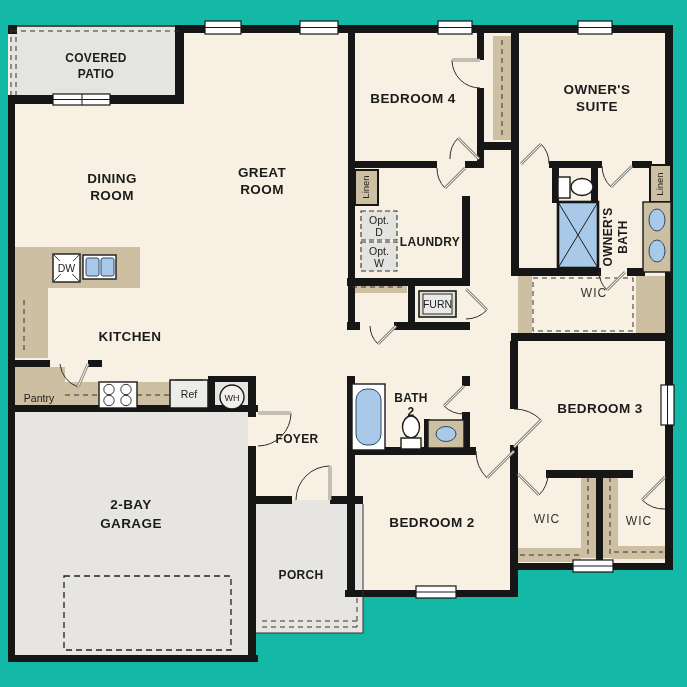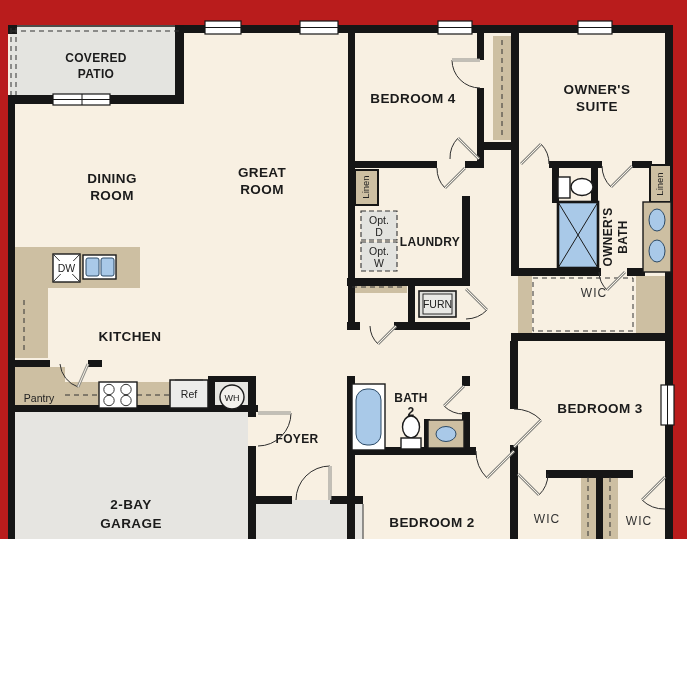--- a/index.html
+++ b/index.html
@@ -1,16 +1,16 @@
 <!DOCTYPE html>
 <html><head>
 <meta charset="utf-8">
 <style>
   html,body{margin:0;padding:0;background:#ffffff;}
-  #plan-wrap{width:687px;height:539px;position:relative;background:#b91c1c;overflow:hidden;}
+  #plan-wrap{width:687px;height:687px;position:relative;background:#14b8a6;overflow:hidden;}
   svg{display:block;}
   text{font-family:"Liberation Sans","DejaVu Sans",sans-serif;fill:#1b1b1b;}
   .room-lbl{font-size:13.5px;font-weight:bold;letter-spacing:.4px;}
   .room-lbl-sm{font-size:12px;font-weight:bold;letter-spacing:.3px;}
   .tiny-lbl{font-size:10.5px;font-weight:normal;fill:#222;}
   .wic-lbl{font-size:12px;fill:#333;letter-spacing:1px;}
   .vert-lbl{font-size:9.5px;fill:#222;}
   .wall{fill:#161616;}
   .win{fill:#ffffff;stroke:#161616;stroke-width:1.2;}
   .winline{stroke:#161616;stroke-width:1;}

